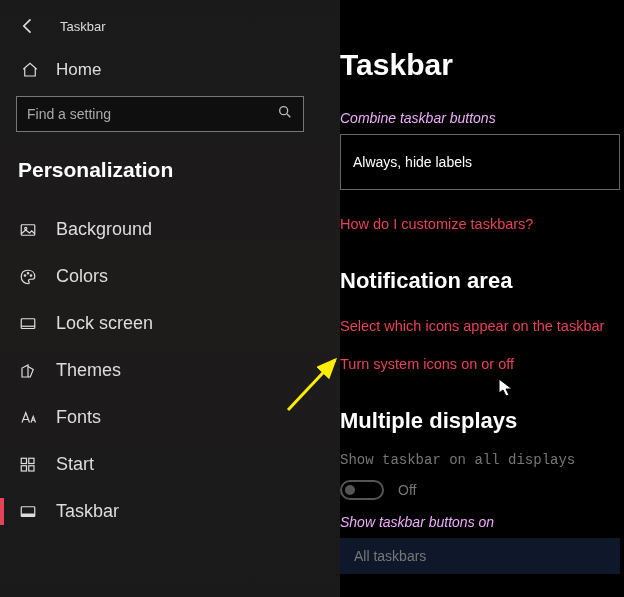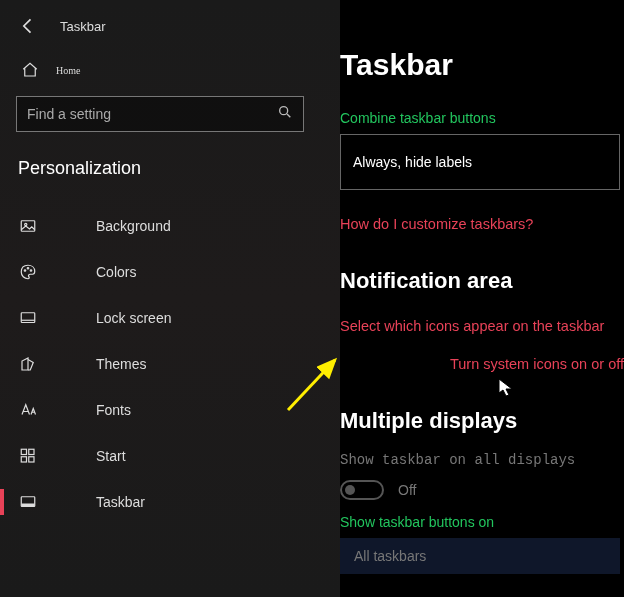--- a/index.html
+++ b/index.html
@@ -45,23 +45,22 @@
     }
     .nav-item .icon-slot {
       width: 20px;
       height: 20px;
       margin-right: 16px;
       display: flex;
       align-items: center;
       justify-content: center;
     }
     .nav-label {
-      font-size: 10px;
+      font-size: 17px;
       color: #ddd;
-      font-family: Liberation Serif, serif;
     }
     .search-wrap {
       padding: 4px 27px 14px 16px;
     }
     .search-box {
       display: flex;
       align-items: center;
       border: 1px solid #777;
       background: rgba(0,0,0,0.4);
       padding: 7px 10px;
@@ -72,22 +71,22 @@
       background: transparent;
       border: none;
       outline: none;
       color: #fff;
       font-size: 14px;
     }
     .search-input::placeholder {
       color: #aaa;
     }
     .category-title {
-      font-size: 18px;
-      font-weight: 400;
+      font-size: 21px;
+      font-weight: 700;
       color: #fff;
       padding: 12px 18px 20px 18px;
     }
     .subnav {
       padding-top: 4px;
     }
     .subnav-item {
       display: flex;
       align-items: center;
       padding: 13px 18px;
@@ -105,43 +104,43 @@
     }
     .subnav-item .icon-slot {
       width: 20px;
       height: 20px;
       margin-right: 18px;
       display: flex;
       align-items: center;
       justify-content: center;
     }
     .subnav-label {
-      font-size: 14px;
+      font-size: 18px;
       color: #ddd;
-      margin-left: 40px;
     }
     .main {
       flex: 1;
       background: #000;
       padding: 48px 0 0 0;
       height: 100%;
       overflow: hidden;
     }
     .main-inner {
       padding-left: 0;
     }
     .page-title {
       font-size: 30px;
       font-weight: 600;
       padding: 0 0 28px 0;
     }
     .section-label {
       font-size: 14px;
-      color: #22c55e;
+      color: #f0abfc;
       padding-bottom: 8px;
+      font-style: italic;
     }
     .dropdown {
       border: 1px solid #666;
       background: #000;
       padding: 19px 12px;
       font-size: 14px;
       color: #fff;
       width: 280px;
       margin-bottom: 20px;
     }
@@ -325,21 +324,21 @@
 
     <div class="section-label">Combine taskbar buttons</div>
     <div class="dropdown">
       <span>Always, hide labels</span>
     </div>
 
     <a class="link">How do I customize taskbars?</a>
 
     <div class="section-heading">Notification area</div>
     <a class="link">Select which icons appear on the taskbar</a>
-    <a class="link" style="margin-top:10px;text-align:right;">Turn system icons on or off</a>
+    <a class="link" style="margin-top:10px;">Turn system icons on or off</a>
 
     <div class="section-heading">Multiple displays</div>
     <div class="muted-label">Show taskbar on all displays</div>
     <div class="toggle-row">
       <div class="toggle"></div>
       <span class="toggle-state">Off</span>
     </div>
     <div class="section-label">Show taskbar buttons on</div>
     <div class="dropdown disabled">
       <span>All taskbars</span>

